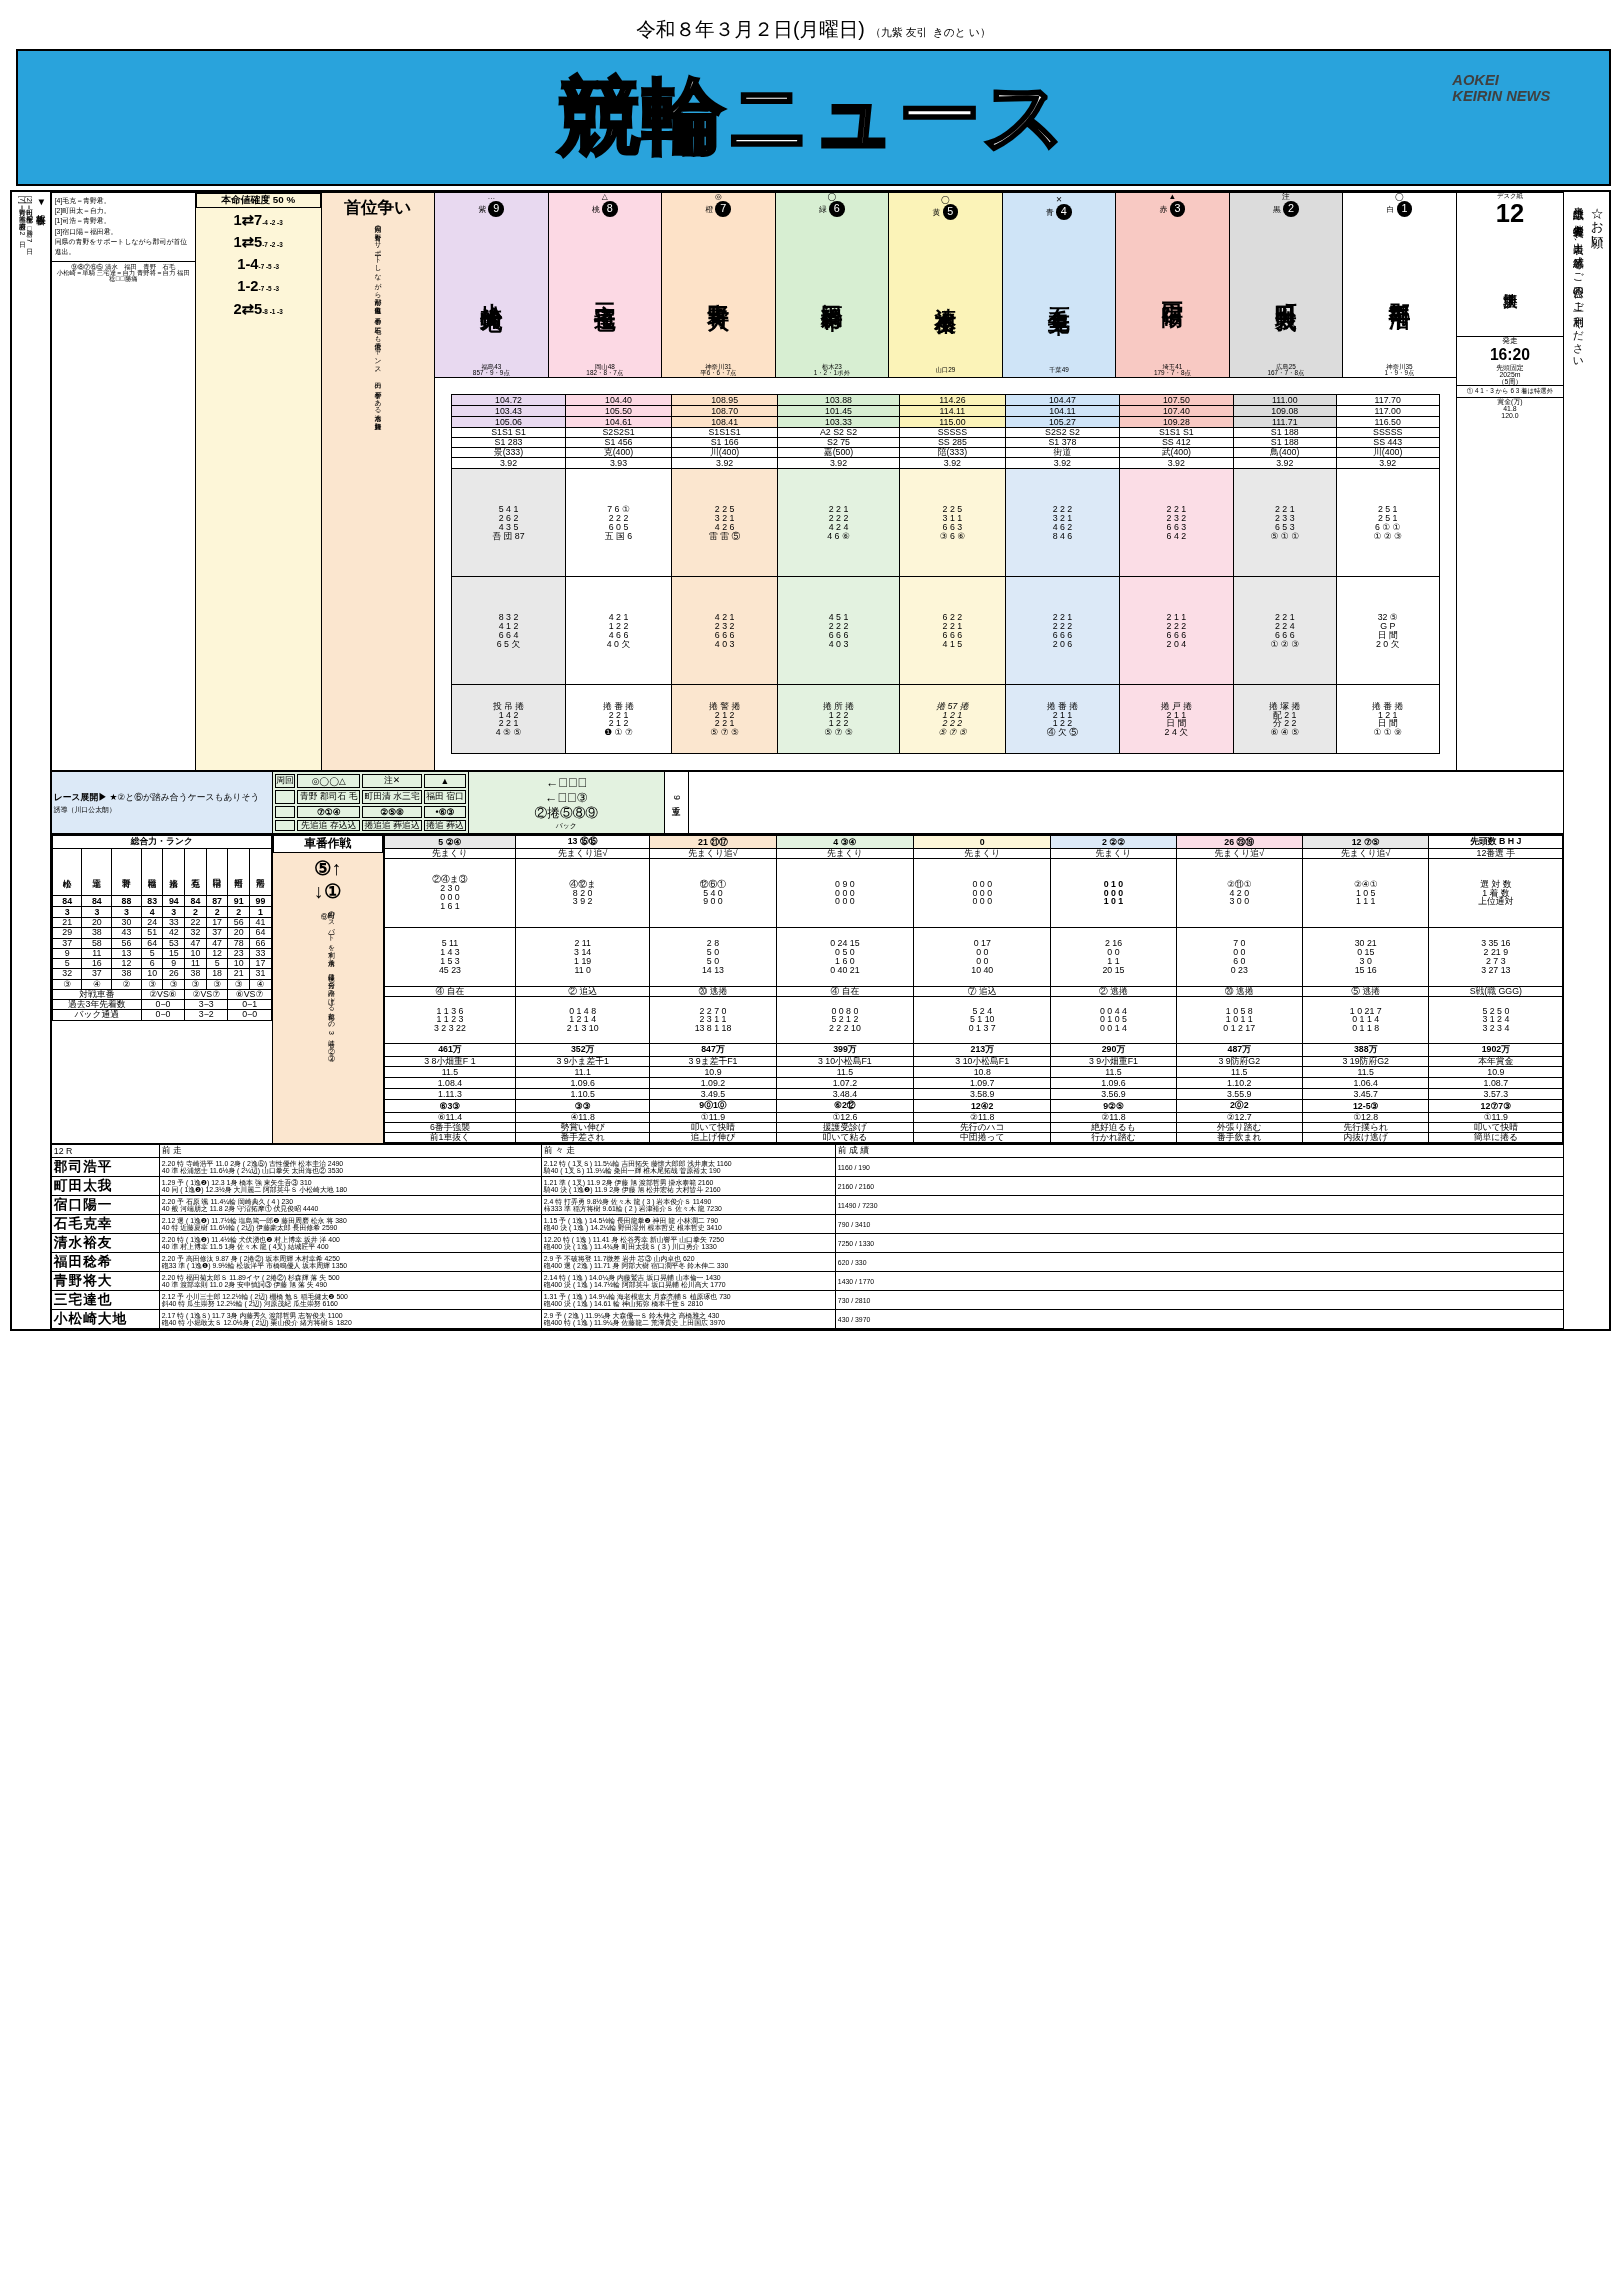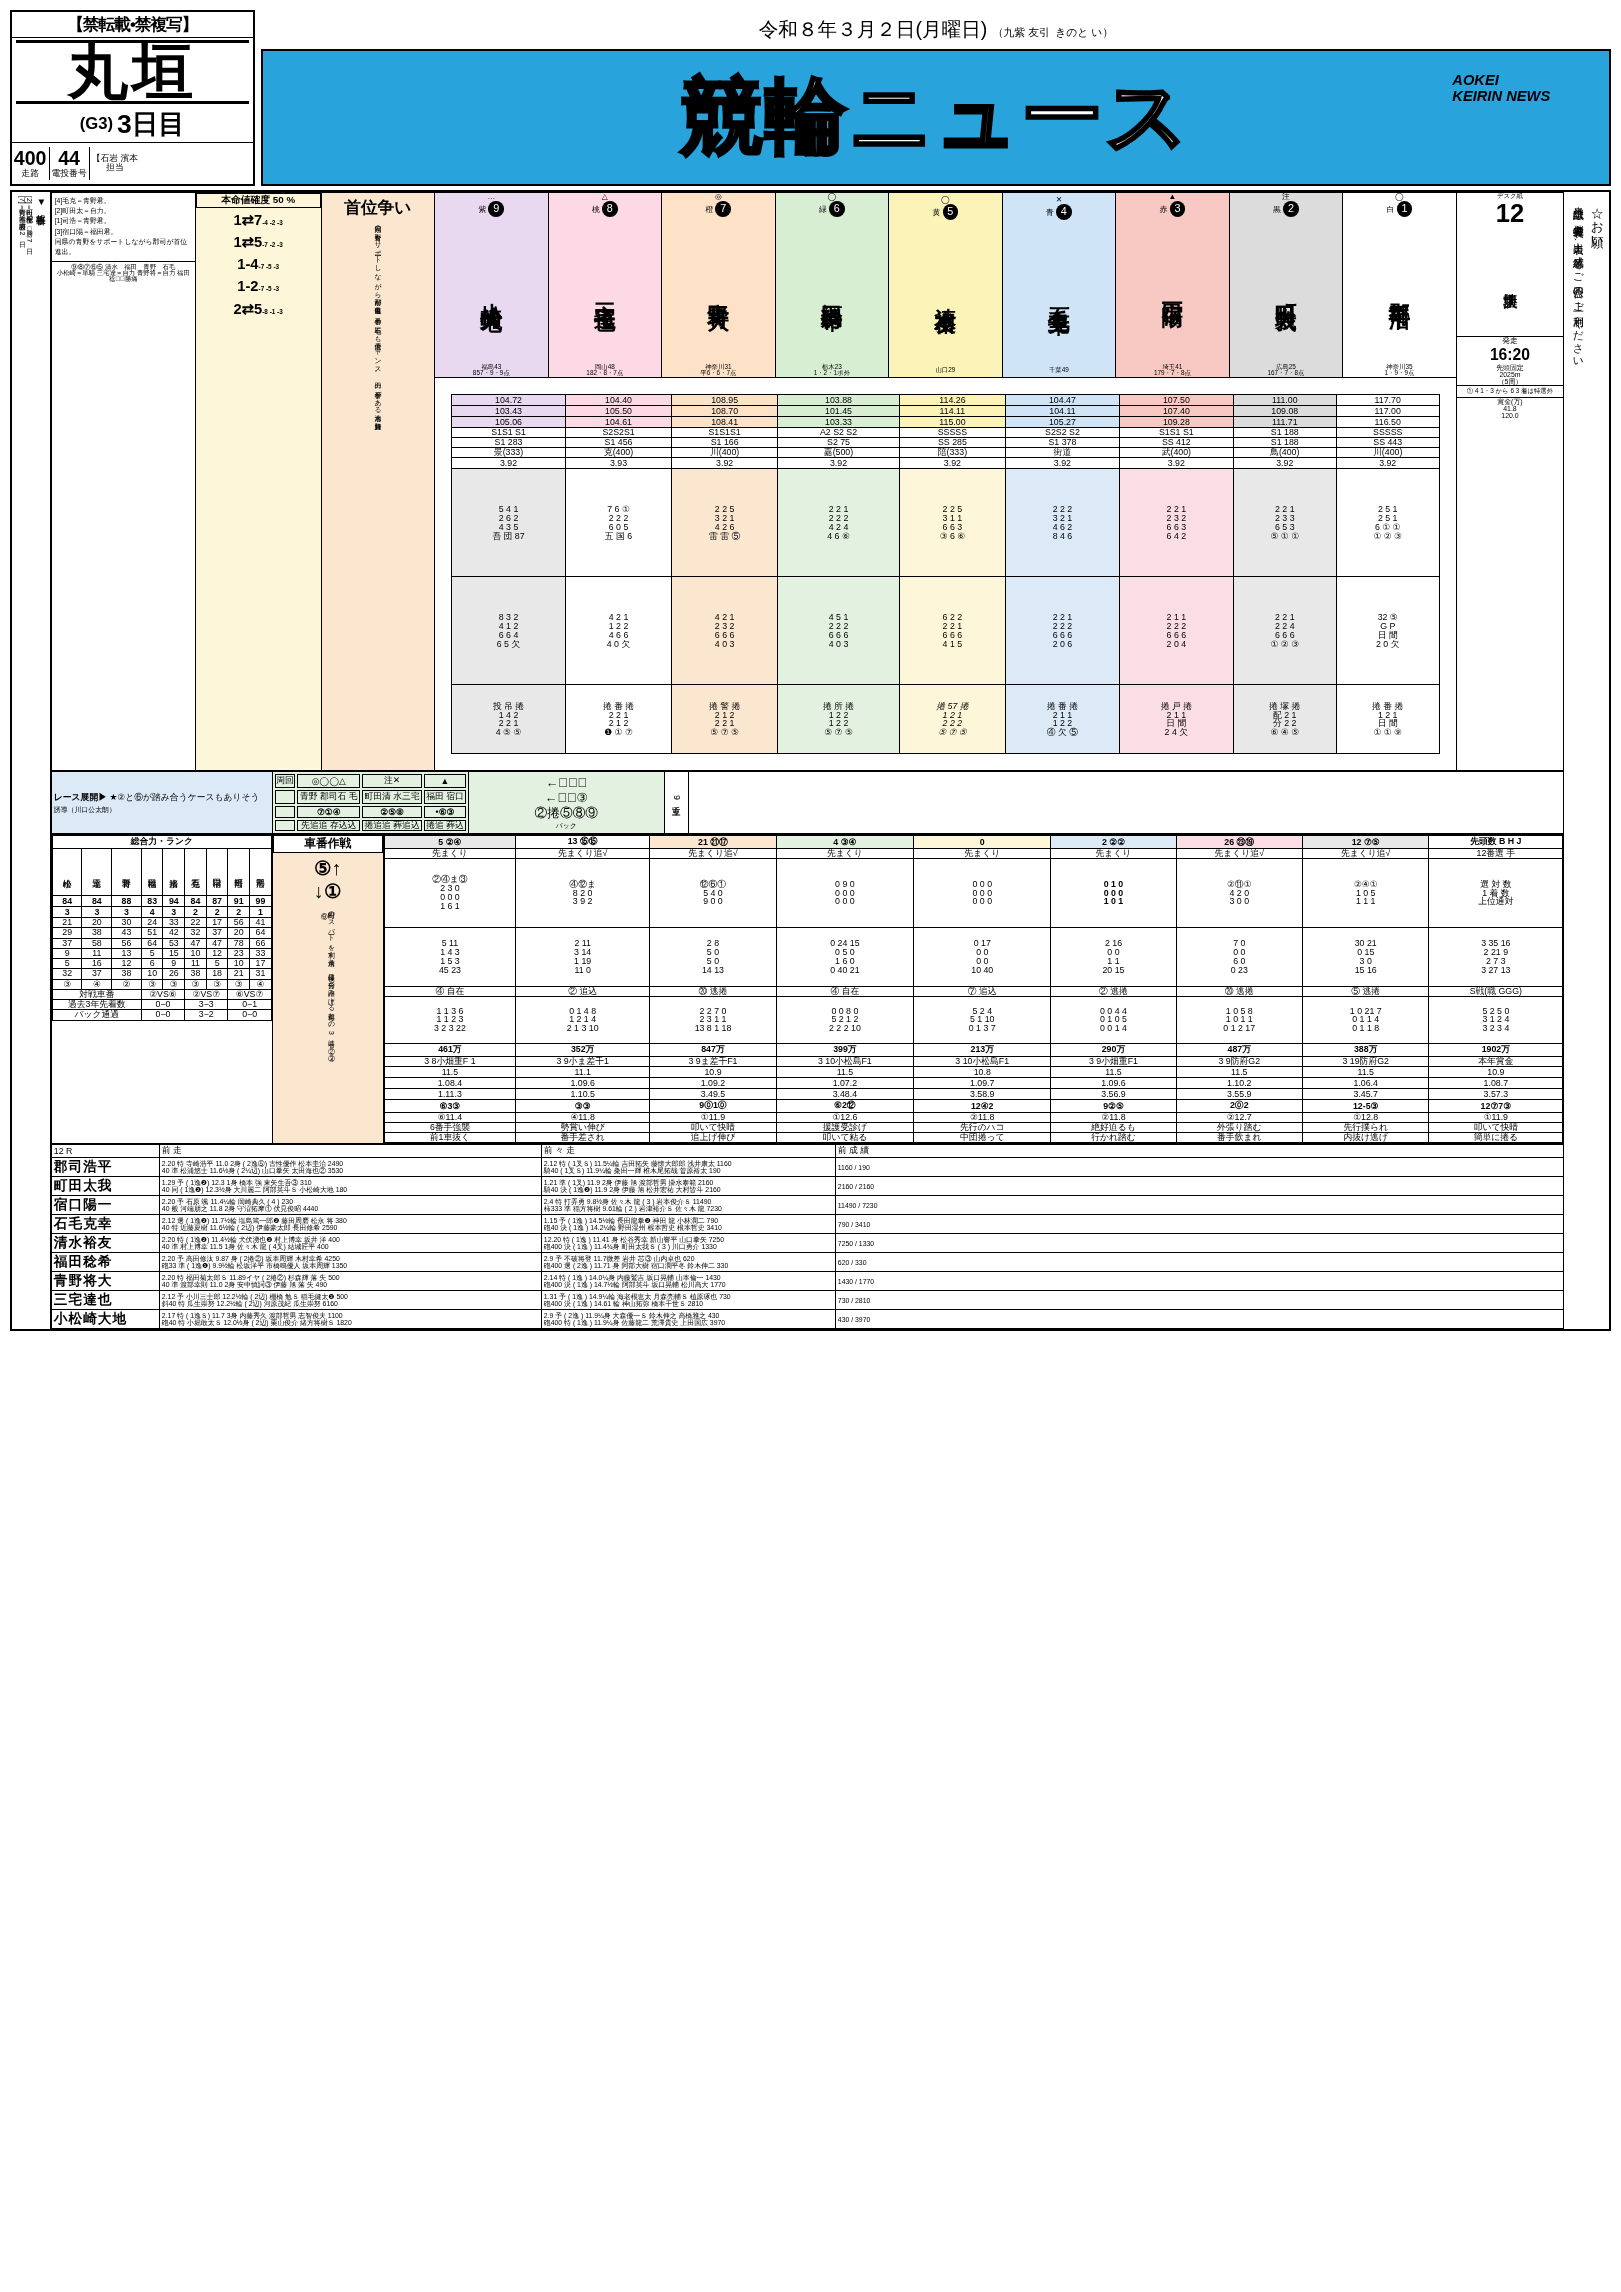--- a/index.html
+++ b/index.html
@@ -26,21 +26,21 @@
   .hdr-meta { display:flex; font-size: 8.8px; border-top:1px solid #000; flex:1; align-items:center;}
   .hdr-meta div { border-right:1px solid #000; padding: 1px 2px; text-align:center; line-height:1.1;}
   .hdr-meta div:last-child{border-right:none;}
   .hdr-meta .big { font-size: 19.6px; font-weight:bold; }
 
   .hdr-right { flex: 1; display: flex; flex-direction: column; margin-left: 5.9px; }
   .hdr-date { font-size: 19.6px; text-align: center; padding: 5.9px 0; font-weight: 500;}
   .hdr-date .sm { font-size: 10.8px; }
   .hdr-logo { flex:1; background: #29a3dc; border: 2px solid #000; display:flex; align-items:center; justify-content:center; position:relative;}
   .hdr-logo .kanji { font-size: 82px; font-weight: bold; color:#fff; -webkit-text-stroke: 2.9px #000; letter-spacing: 2px;}
-  .hdr-logo .en { position:absolute; right: 59px; top: 21.6px; color:#000000; font-size:14.7px; font-weight:bold; font-style:italic; text-align:left;}
+  .hdr-logo .en { position:absolute; right: 59px; top: 21.6px; color:#404040; font-size:14.7px; font-weight:bold; font-style:italic; text-align:left;}
 
   
   .main { display: flex; border: 2px solid #000; }
   .col-left { width: 39px; border-right:1px solid #000; writing-mode: vertical-rl; font-size:9.8px; padding:3.9px 2px; line-height:1.5;}
   .content { flex:1; }
 
   table.grid { border-collapse: collapse; width: 100%; }
   table.grid td, table.grid th { border: 1px solid #000; font-size: 8.8px; text-align:center; padding:0; vertical-align:middle; }
 
   
@@ -75,33 +75,20 @@
   .rname { writing-mode: horizontal-tb; font-size:13.7px; font-weight:bold; letter-spacing:1px;}
 
   .right-rail { width: 45px; writing-mode: vertical-rl; font-size: 12.7px; padding: 5.9px 2px; line-height:1.6; letter-spacing:1px;}
 </style>
 </head>
 <body>
 
 <div class="page">
 
   <div class="header">
-    <div class="hdr-left">
-      <div class="hdr-ban">【禁転載•禁複写】</div>
-      <div class="hdr-title">丸垣</div>
-      <div class="hdr-g3row">
-        <span class="g3">(G3)</span>
-        <span class="day">3日目</span>
-      </div>
-      <div class="hdr-meta">
-        <div><span class="big">400</span><br><span>走路</span></div>
-        <div><span class="big">44</span><br><span>電投番号</span></div>
-        <div><span>【石岩 濱本</span><br><span>担当</span></div>
-      </div>
-    </div>
     <div class="hdr-right">
       <div class="hdr-date">
         <span>令和８年３月２日(月曜日)</span>
         <span class="sm">（</span><span class="sm">九紫 友引</span>
         <span class="sm">きのと い</span><span class="sm">）</span>
       </div>
       <div class="hdr-logo">
         <span class="kanji">競輪ニュース</span>
         <span class="en">
           <span>AOKEI</span><br><span>KEIRIN NEWS</span>

